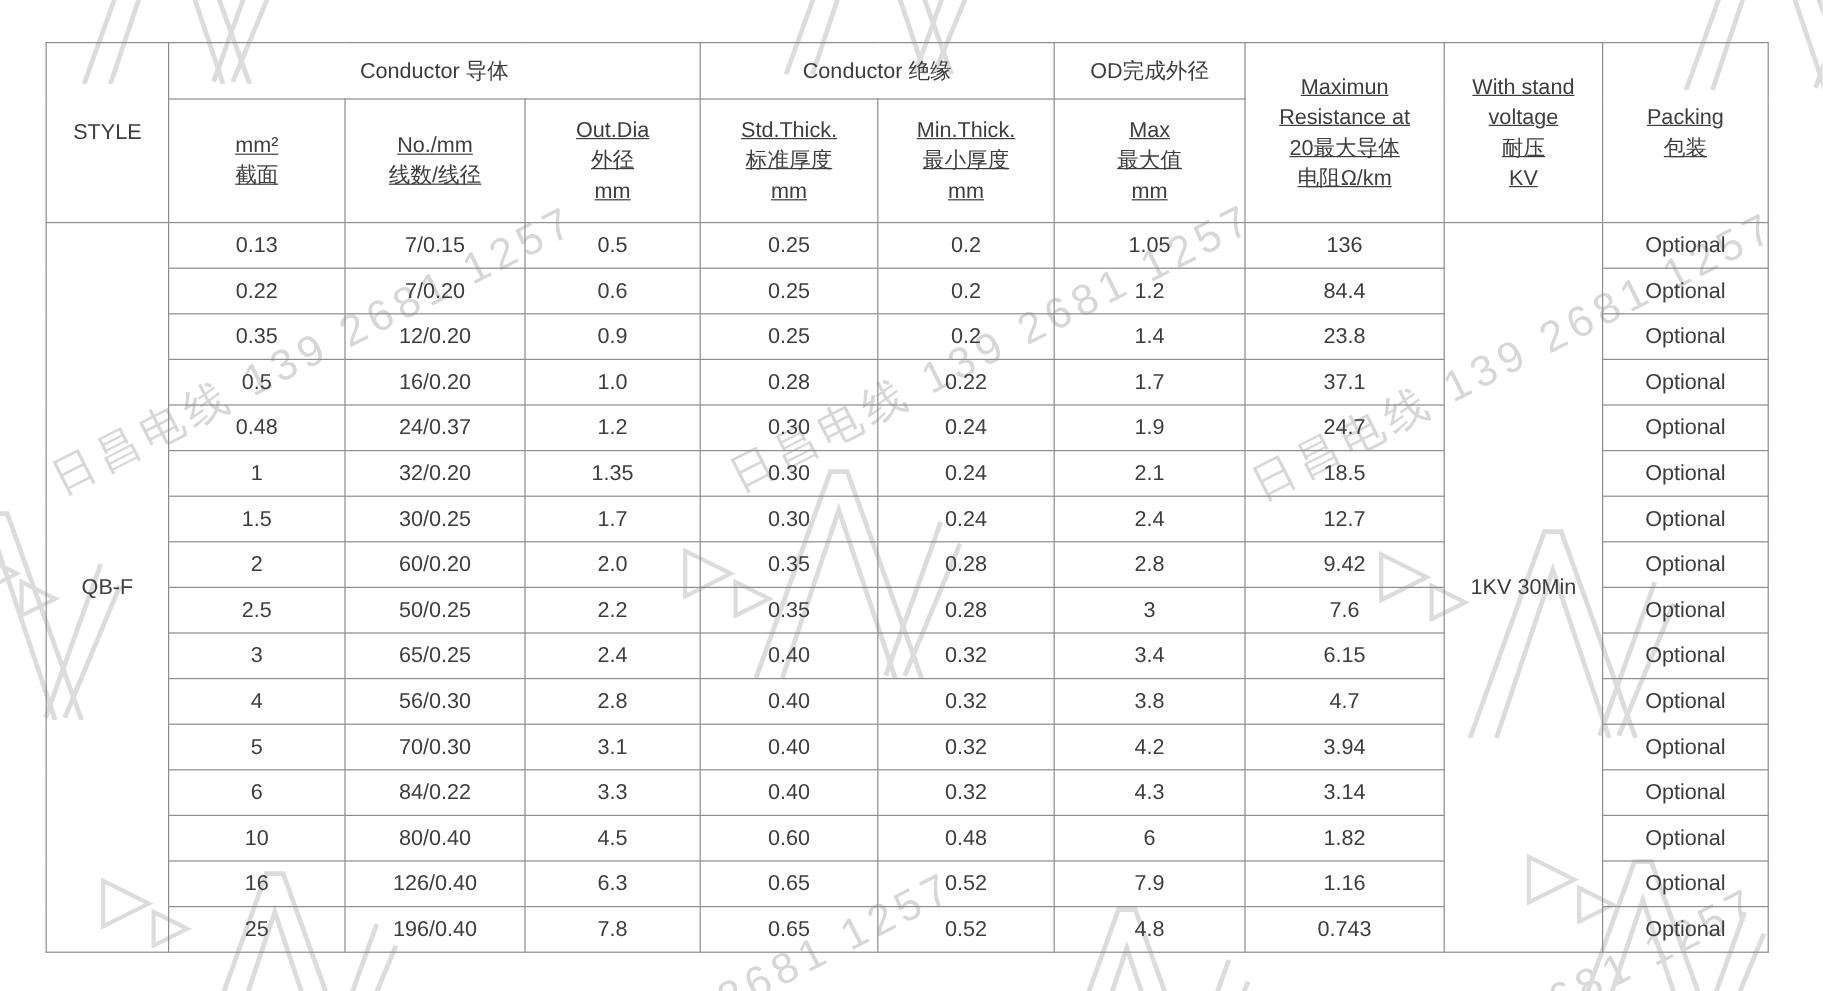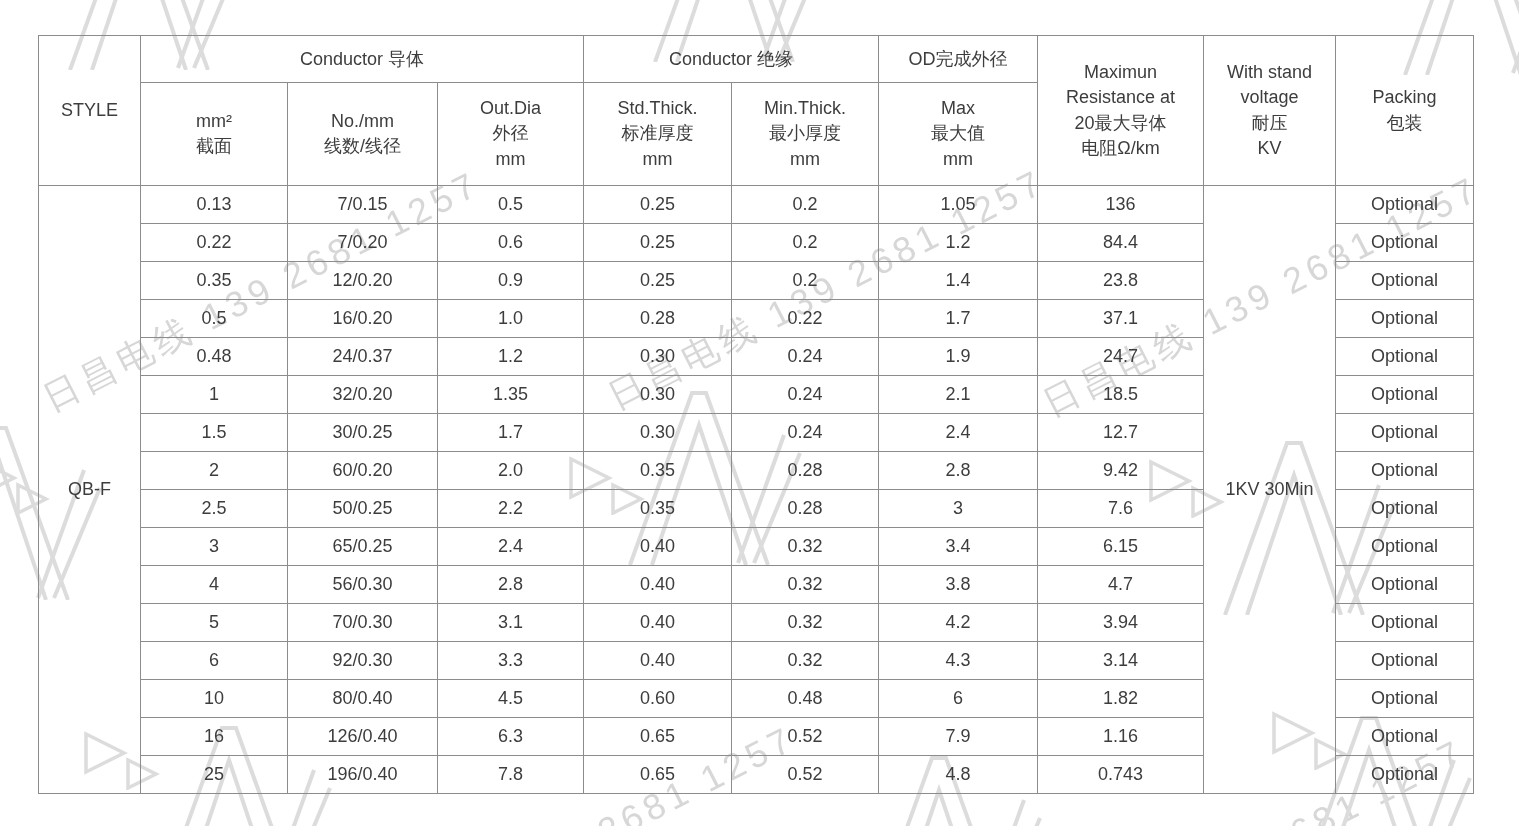--- a/index.html
+++ b/index.html
@@ -42,21 +42,21 @@
     font-weight:normal;
     color:#3d3d3d;
     background:transparent;
     padding:0;
     overflow:hidden;
   }
   tr.hdr-1{height:47px;}
   tr.hdr-2{height:103px;}
   table.spec th{font-size:18px;}
   th.group{font-size:19px;}
-  .multiline{white-space:pre-line;line-height:1.4;}
+  .multiline{white-space:pre-line;line-height:1.4;text-decoration:underline;}
   table.spec td{font-size:18px;height:37px;}
   td.style-cell{font-size:18px;}
   td.withstand-cell{padding-top:28px;font-size:18px;}
 </style>
 </head>
 <body>
 
 <div class="stage">
 
   <div class="wm-layer" id="wm-layer">
@@ -309,21 +309,21 @@
           <td>70/0.30</td>
           <td>3.1</td>
           <td>0.40</td>
           <td>0.32</td>
           <td>4.2</td>
           <td>3.94</td>
           <td>Optional</td>
         </tr>
         <tr>
           <td>6</td>
-          <td>92/0.30</td>
+          <td>84/0.22</td>
           <td>3.3</td>
           <td>0.40</td>
           <td>0.32</td>
           <td>4.3</td>
           <td>3.14</td>
           <td>Optional</td>
         </tr>
         <tr>
           <td>10</td>
           <td>80/0.40</td>

